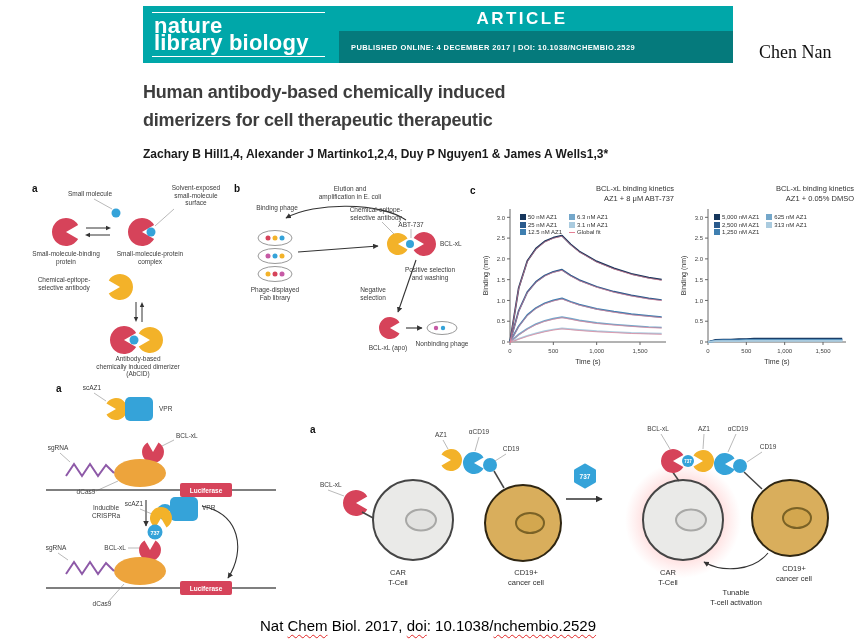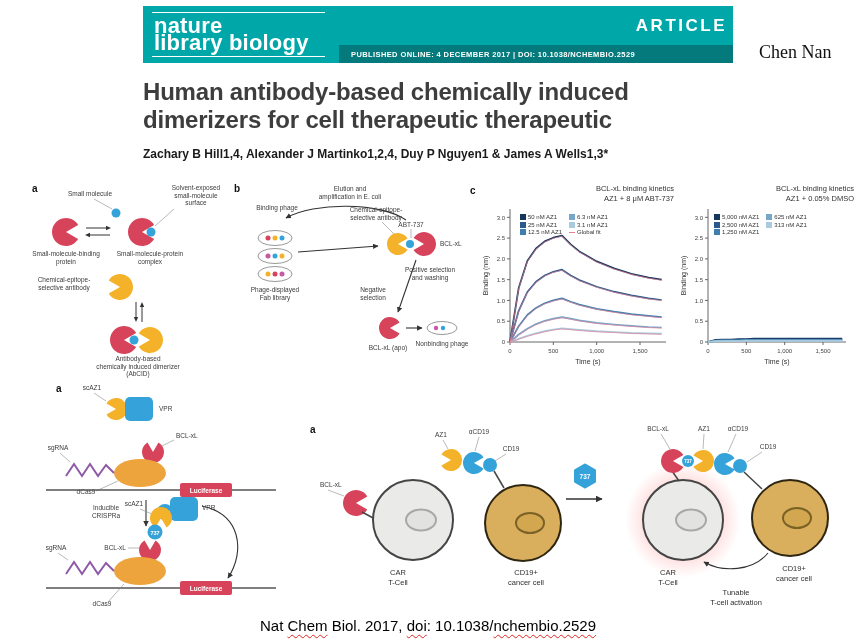--- a/index.html
+++ b/index.html
@@ -4,26 +4,26 @@
 <style>
   *{margin:0;padding:0;box-sizing:border-box}
   html,body{width:856px;height:640px;background:#fff;font-family:"Liberation Sans",sans-serif;position:relative;overflow:hidden}
   .page{position:absolute;inset:0;background:#fff}
 
   .journal-header{position:absolute;left:143px;top:6px;width:590px;height:57px;display:flex}
   .logo-block{width:196px;background:#00a7a9;color:#fff;display:flex;align-items:center;padding-left:9px}
   .logo-inner{border-top:1.5px solid #fff;border-bottom:1.5px solid #fff;padding:4px 16px 5px 2px}
   .logo-l1,.logo-l2{font-family:Liberation Sans, sans-serif;font-weight:700;font-size:22px;line-height:17px;letter-spacing:.2px}
   .right-block{flex:1;display:flex;flex-direction:column;background:#00a7a9}
-  .article-row{flex:1;display:flex;align-items:center;justify-content:flex-end;padding-right:6px}
+  .article-row{flex:1;display:flex;align-items:center;justify-content:center;padding-right:28px}
   .article-label{color:#fff;font-size:17px;font-weight:700;letter-spacing:2.5px}
-  .pub-row{height:18px;background:#057a7c;color:#fff;font-size:7.5px;font-weight:700;letter-spacing:.4px;display:flex;align-items:center;padding-left:12px;white-space:nowrap}
+  .pub-row{height:32px;background:#057a7c;color:#fff;font-size:7.5px;font-weight:700;letter-spacing:.4px;display:flex;align-items:center;padding-left:12px;white-space:nowrap}
 
   .chen-nan{position:absolute;left:759px;top:42px;font-family:"Liberation Serif",serif;font-size:18px;color:#111}
-  .title{position:absolute;left:143px;top:78px;font-size:24px;font-weight:700;color:#3d3d3d;line-height:28px;letter-spacing:-.2px}
+  .title{position:absolute;left:143px;top:78px;font-size:18px;font-weight:700;color:#3d3d3d;line-height:28px;letter-spacing:-.2px}
   .authors{position:absolute;left:143px;top:147px;font-size:12px;font-weight:700;color:#1a1a1a}
 
   svg.panel{position:absolute;overflow:visible}
   .flab{font-size:6.5px;fill:#3a3a3a}
   .flab7{font-size:7.5px;fill:#2e2e2e}
   .flabw{font-size:6.5px;fill:#fff;font-weight:700}
   .pl{font-size:10px;font-weight:700;fill:#111}
   .ptr{stroke:#8a8a8a;stroke-width:.6;fill:none}
   .arr{stroke:#333;stroke-width:1.1;fill:none}
 

